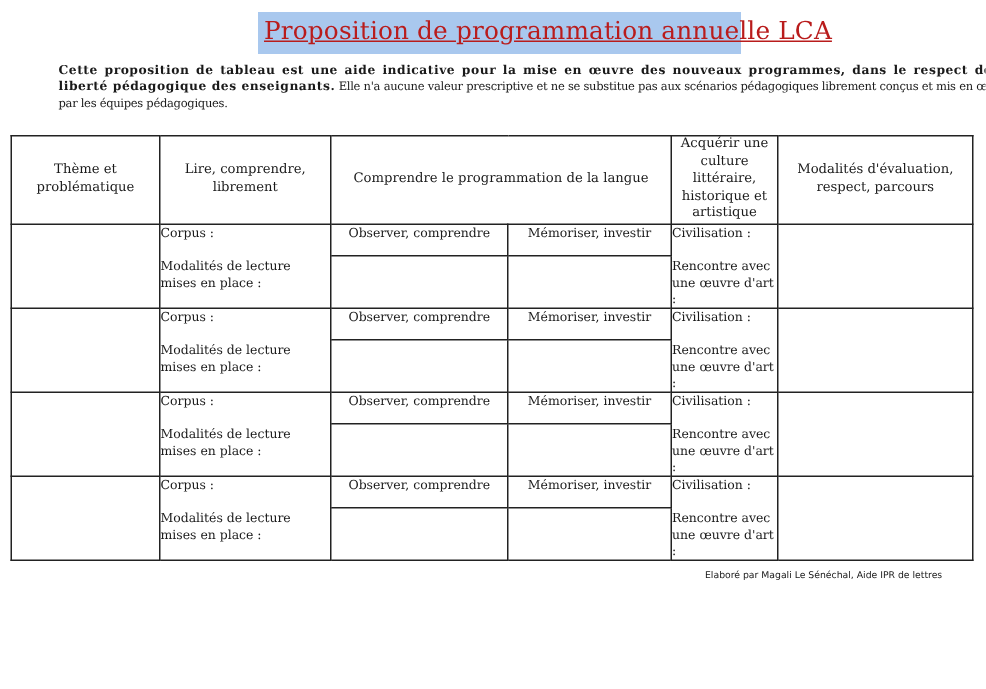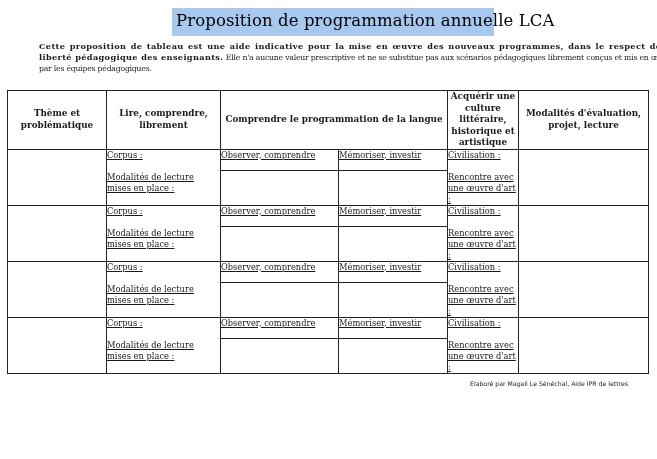--- a/index.html
+++ b/index.html
@@ -1,35 +1,35 @@
 <!DOCTYPE html>
 <html><head>
 <meta charset="utf-8">
 <style>
   html, body { margin: 0; padding: 0; background: #ffffff; }
   body { width: 657px; height: 459px; position: relative; overflow: hidden;
          font-family: "DejaVu Serif", "Liberation Serif", serif; color: #1a1a1a; }
   .title-wrap { position: absolute; left: 172px; top: 8px; width: 322px; height: 28px;
                 background: #a9c8ee; }
-  .title { position: absolute; left: 4px; top: 3px; font-size: 16.5px; color: #000000;
-           white-space: nowrap; letter-spacing: 0.1px; }
+  .title { position: absolute; left: 4px; top: 3px; font-size: 16.5px; color: #b91c1c;
+           white-space: nowrap; letter-spacing: 0.1px; text-decoration: underline; }
   .intro { position: absolute; left: 11px; top: 41px; width: 636px; font-size: 8.2px; line-height: 11.2px;
            text-align: justify; margin-left: 28px; }
   .intro b { font-weight: bold; letter-spacing: 0.35px; }
   .intro .reg { font-size: 7.7px; letter-spacing: -0.2px; }
   table.grid { position: absolute; left: 7px; top: 90px; border-collapse: collapse;
                table-layout: fixed; width: 641px; }
   table.grid td, table.grid th { border: 1px solid #222; padding: 0; vertical-align: top;
                font-size: 8.3px; line-height: 11px; }
-  table.grid th { font-weight: bold; text-align: center; vertical-align: middle; font-size: 8.8px; line-height: 11.5px; }
+  table.grid th { font-weight: normal; text-align: center; vertical-align: middle; font-size: 8.8px; line-height: 11.5px; }
   .hdr-row { height: 57px; }
   .sub-top { height: 21px; }
   .sub-bot { height: 35px; }
-  .cell-pad { padding: 1px 3px; text-decoration: underline; }
-  .center { text-align: left; margin-left: 43px; }
+  .cell-pad { padding: 1px 3px; }
+  .center { text-align: center; margin-left: 43px; }
   .gap { display: block; height: 11px; }
   .footer { position: absolute; left: 470px; top: 380px; font-size: 6.2px; font-family: "DejaVu Sans", sans-serif;
             white-space: nowrap; }
 </style>
 </head>
 <body>
 
 <div class="title-wrap">
   <div class="title">Proposition de programmation annuelle LCA</div>
 </div>
@@ -44,21 +44,21 @@
       <col style="width:109px">
       <col style="width:71px">
       <col style="width:130px">
   </colgroup>
   <tbody>
       <tr class="hdr-row">
     <th>Thème et problématique</th>
     <th>Lire, comprendre, librement</th>
     <th colspan="2">Comprendre le programmation de la langue</th>
     <th>Acquérir une culture littéraire, historique et artistique</th>
-    <th>Modalités d'évaluation, projet, lecture</th>
+    <th>Modalités d'évaluation, respect, parcours</th>
   </tr>
 
   <tr class="sub-top">
     <td rowspan="2"></td>
     <td rowspan="2" class="cell-pad">
       <span>Corpus :</span><span class="gap"></span>
       <span>Modalités de lecture mises en place :</span>
     </td>
     <td class="cell-pad center"><span>Observer, comprendre</span></td>
     <td class="cell-pad center"><span>Mémoriser, investir</span></td>

